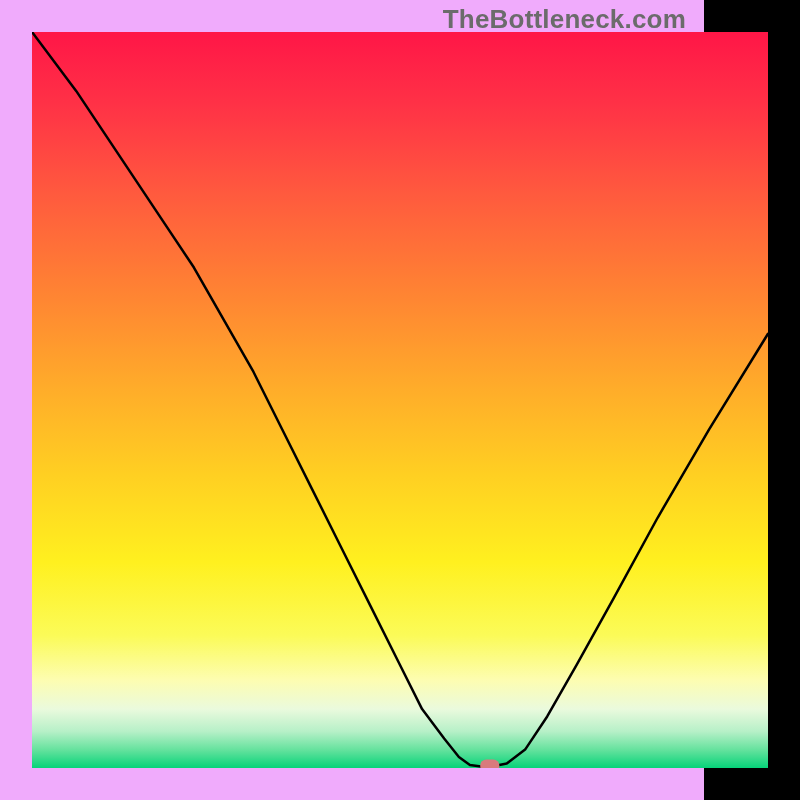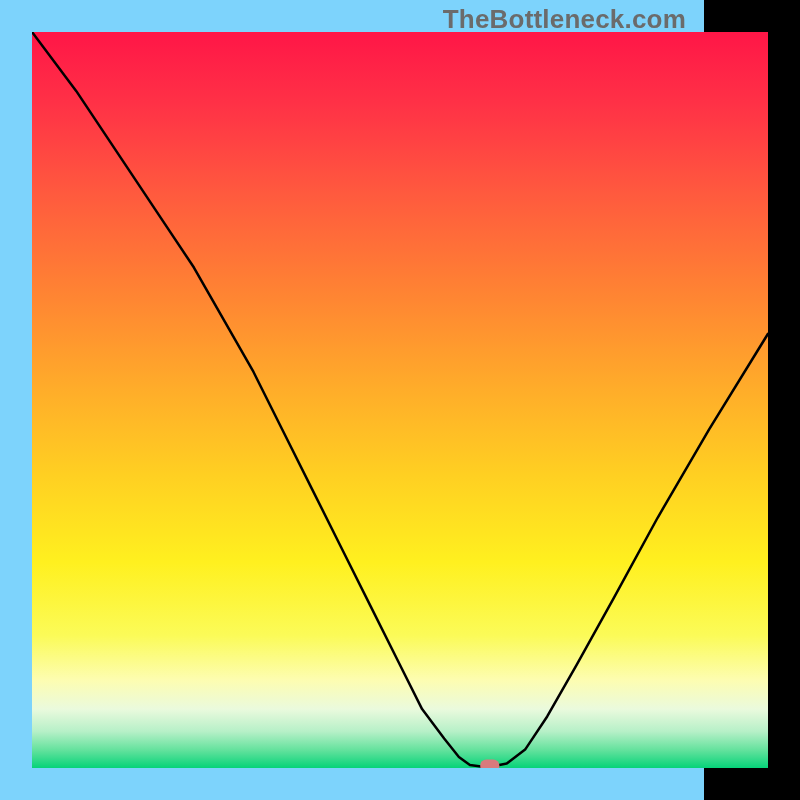--- a/index.html
+++ b/index.html
@@ -7,21 +7,21 @@
     padding: 0;
     width: 800px;
     height: 800px;
     overflow: hidden;
     background: #000;
   }
   .frame {
     position: relative;
     width: 704px;
     height: 800px;
-    background: #7dd3fc;
+    background: #f0abfc;
   }
   .plot-area {
     position: absolute;
     left: 32px;
     top: 32px;
     width: 736px;
     height: 736px;
     overflow: hidden;
   }
   .watermark {

